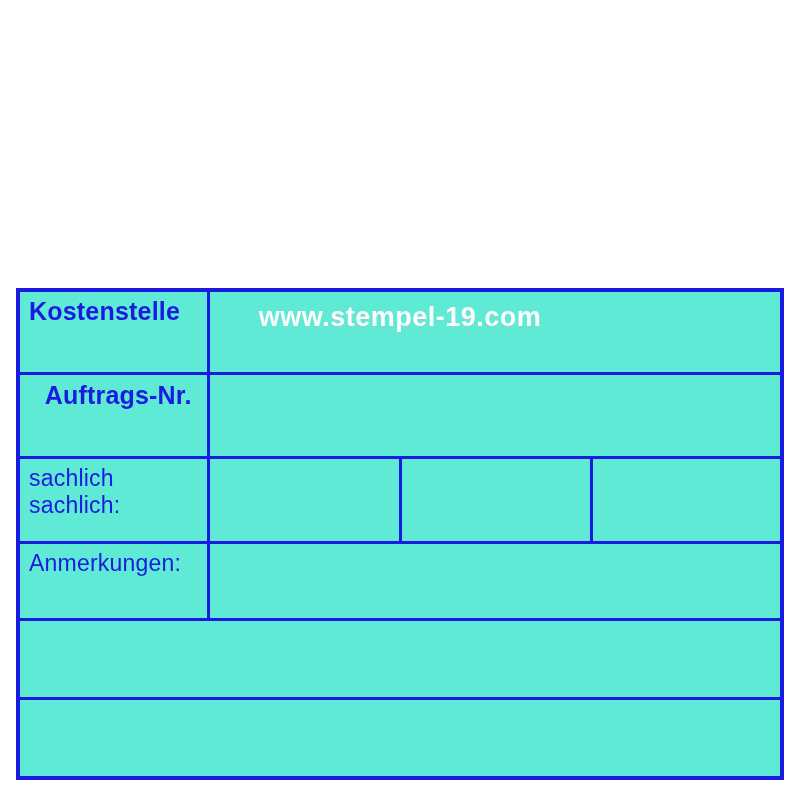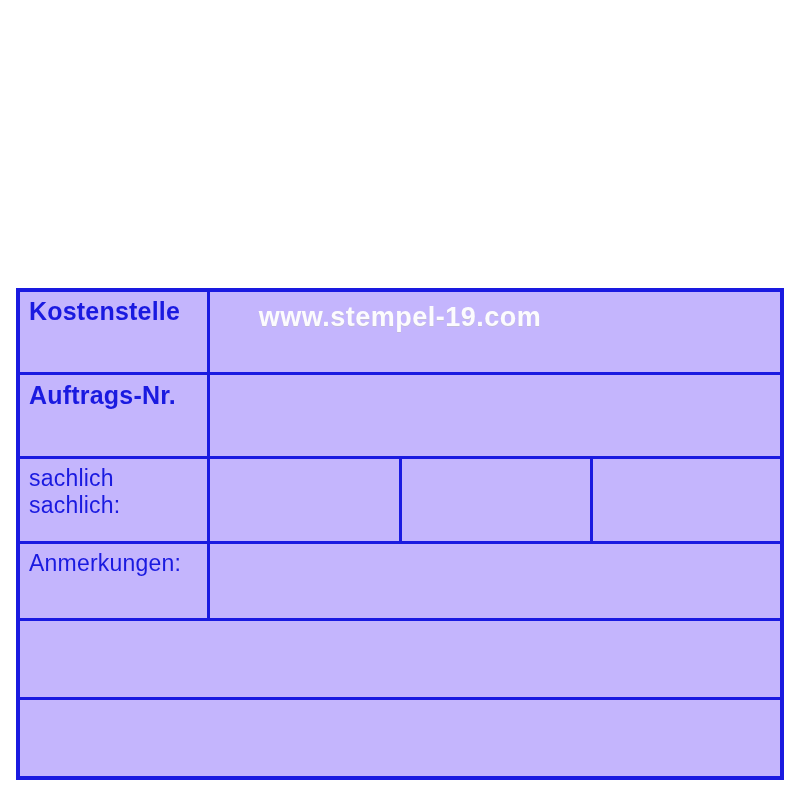--- a/index.html
+++ b/index.html
@@ -28,21 +28,21 @@
     height: 100%;
     border-collapse: collapse;
     background: #e6e6e6;
     table-layout: fixed;
     position: relative;
     z-index: 1;
   }
 
   #stamp-table td {
     border: 3px solid #1a1ae0;
-    background: #c4b5fd;
+    background: #5eead4;
     vertical-align: top;
     padding: 6px 0 0 10px;
     color: #1a1ae0;
     font-size: 23px;
     line-height: 1.15;
     letter-spacing: 0.2px;
   }
 
   .outer-frame {
     position: absolute;
@@ -96,21 +96,21 @@
     <tbody>
       <tr style="height:72px;">
         <td>
           <span class="lbl-bold">Kostenstelle</span>
         </td>
         <td class="cell-empty" colspan="3">
           <span></span>
         </td>
       </tr>
 
-      <tr style="height:72px;">
+      <tr style="height:72px;text-align:center;">
         <td>
           <span class="lbl-bold">Auftrags-Nr.</span>
         </td>
         <td class="cell-empty" colspan="3">
           <span></span>
         </td>
       </tr>
 
 
       <tr style="height:72px;">

